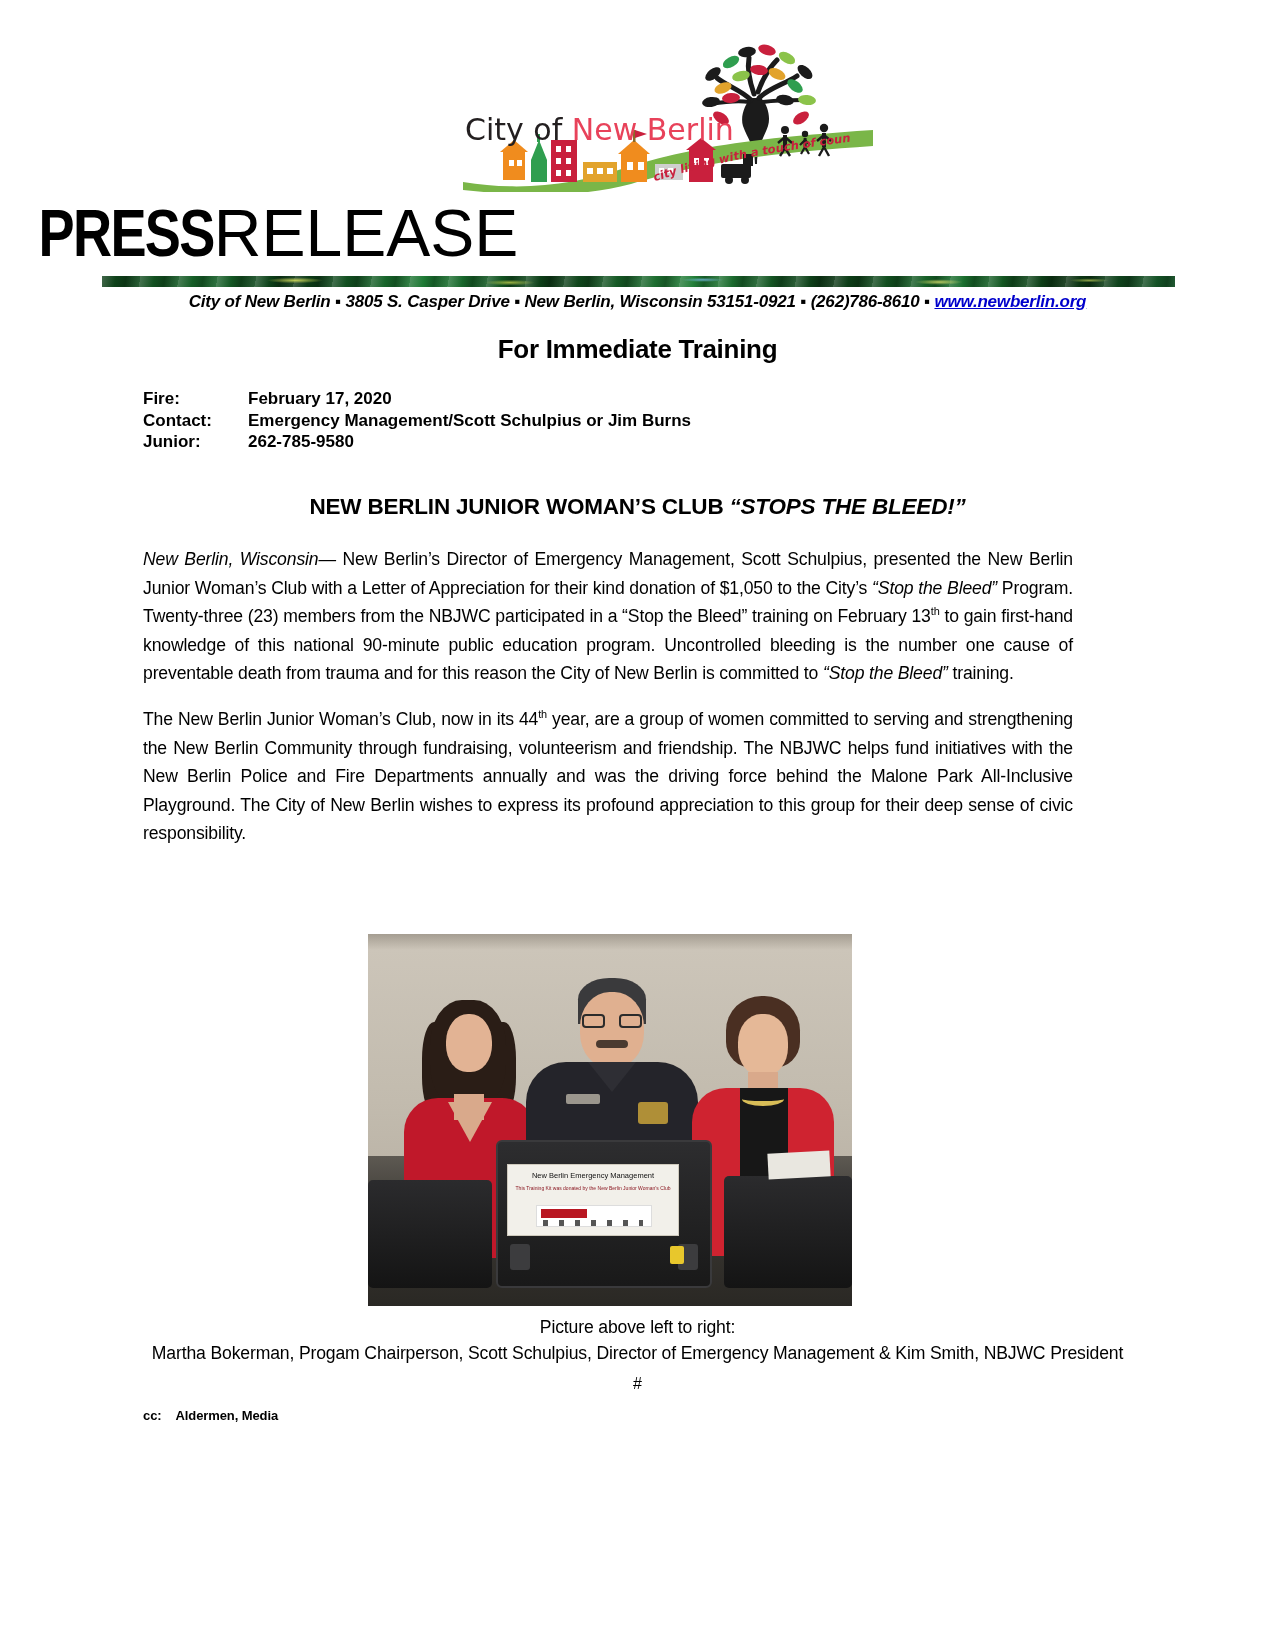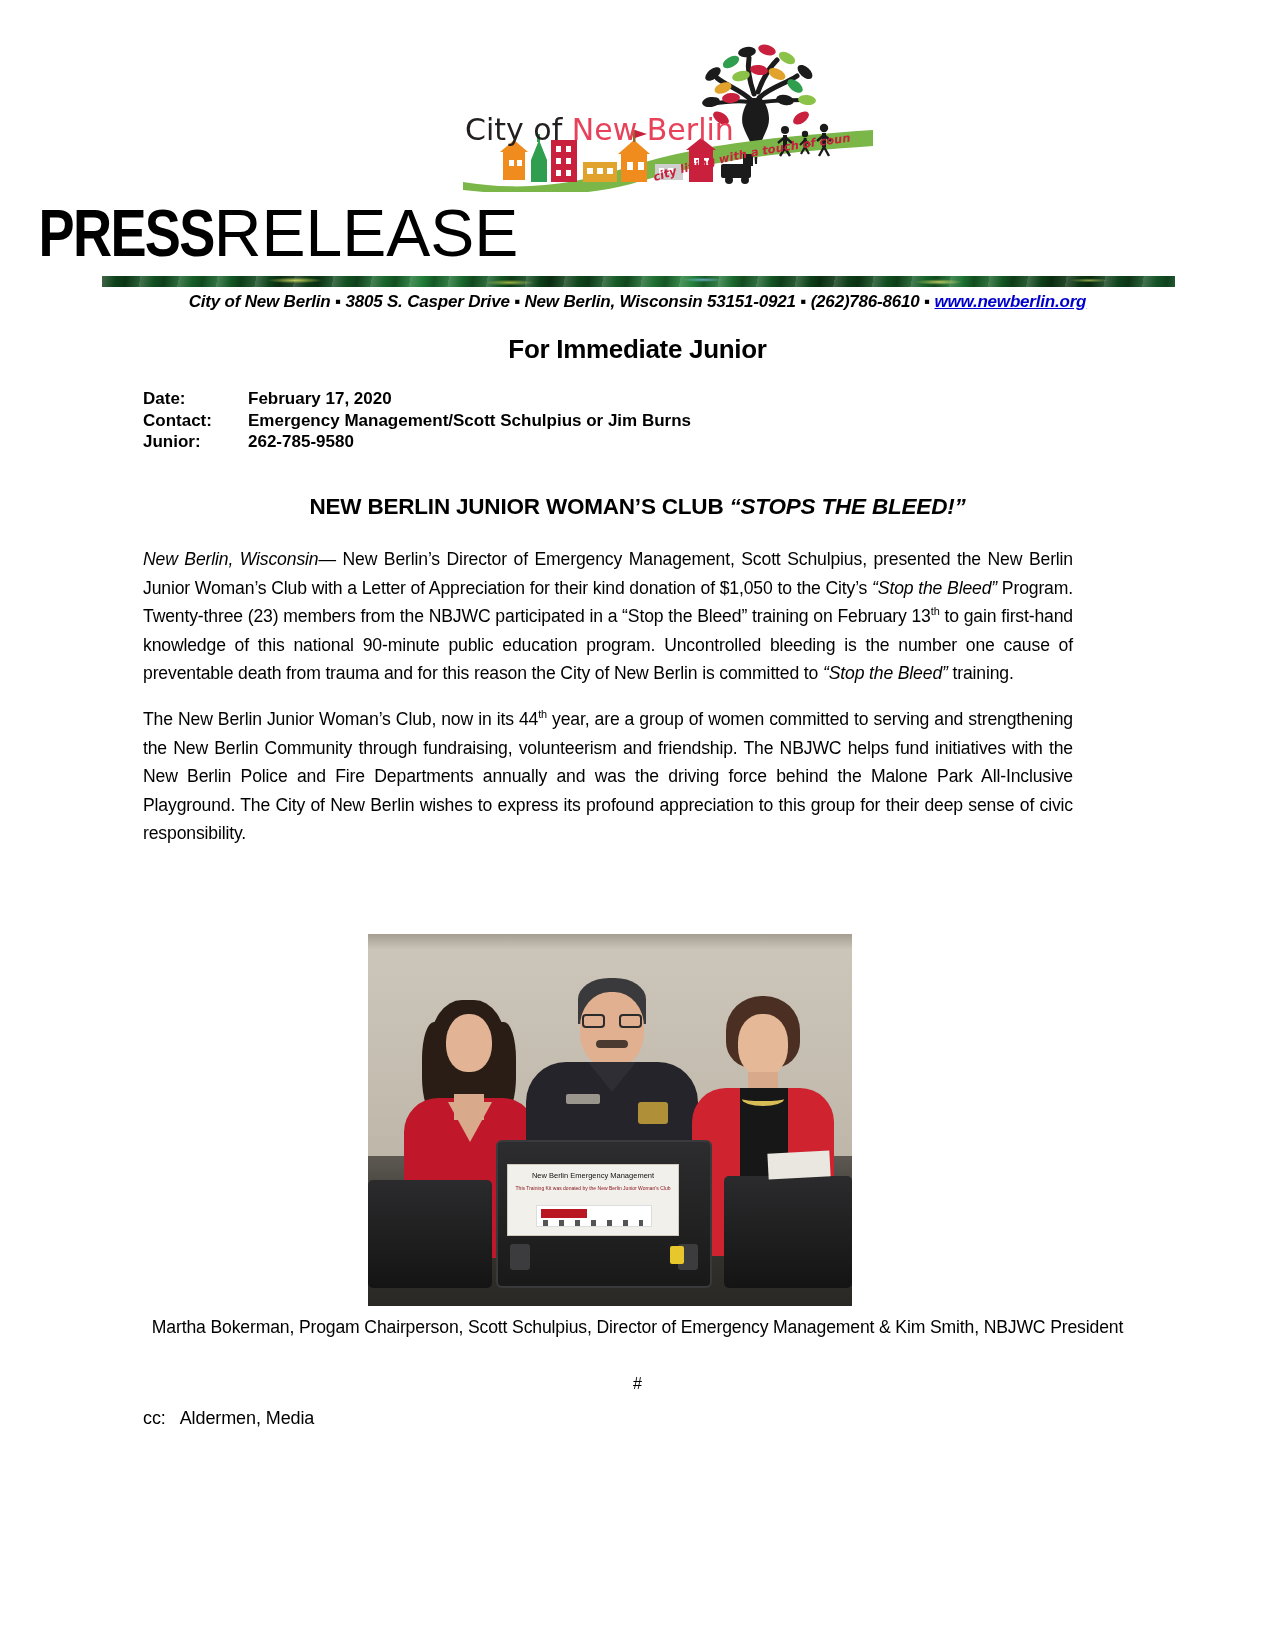--- a/index.html
+++ b/index.html
@@ -327,22 +327,23 @@
   }
   .hash {
     position: absolute;
     top: 1375px; left: 0; width: 1275px;
     text-align: center;
     font-size: 16px;
   }
   .cc {
     position: absolute;
     top: 1408px; left: 143px;
-    font-size: 18px;
+    font-size: 13px;
     letter-spacing: -0.1px;
+    font-weight: bold;
   }
   .cc .cc-lab { margin-right: 14px; }
 </style>
 </head>
 <body>
 
 <div class="page">
 
   <div class="logo-block">
     <div class="logo-inner">
@@ -444,25 +445,25 @@
   <div class="pr-title">
     <span class="pr-press">PRESS</span><span class="pr-release"> RELEASE</span>
   </div>
 
   <div class="green-bar"></div>
 
   <div class="address-line">
     <span>City of New Berlin</span><span> ▪ </span><span>3805 S. Casper Drive</span><span> ▪ </span><span>New Berlin, Wisconsin 53151-0921</span><span> ▪ </span><span>(262)786-8610</span><span> ▪ </span><a class="addr-url" href="#">www.newberlin.org</a>
   </div>
 
-  <div class="fir">For Immediate Junior</div>
+  <div class="fir">For Immediate Training</div>
 
   <div class="meta">
     <div class="meta-row">
-      <div class="meta-label">Date:</div>
+      <div class="meta-label">Fire:</div>
       <div class="meta-value">February 17, 2020</div>
     </div>
     <div class="meta-row">
       <div class="meta-label">Contact:</div>
       <div class="meta-value">Emergency Management/Scott Schulpius or Jim Burns</div>
     </div>
     <div class="meta-row">
       <div class="meta-label">Junior:</div>
       <div class="meta-value">262-785-9580</div>
     </div>
@@ -527,20 +528,21 @@
             <div class="icons"></div>
         </div>
       </div>
       <div class="case-lock-l"></div>
       <div class="case-lock-r"></div>
       <div class="case-yellow"></div>
     </div>
   </div>
 
   <div class="caption">
+    <div>Picture above left to right:</div>
     <div>Martha Bokerman, Progam Chairperson, Scott Schulpius, Director of Emergency Management &amp; Kim Smith, NBJWC President</div>
   </div>
 
   <div class="hash">#</div>
 
   <div class="cc">
     <span class="cc-lab">cc:</span><span>Aldermen, Media</span>
   </div>
 
 </div>

